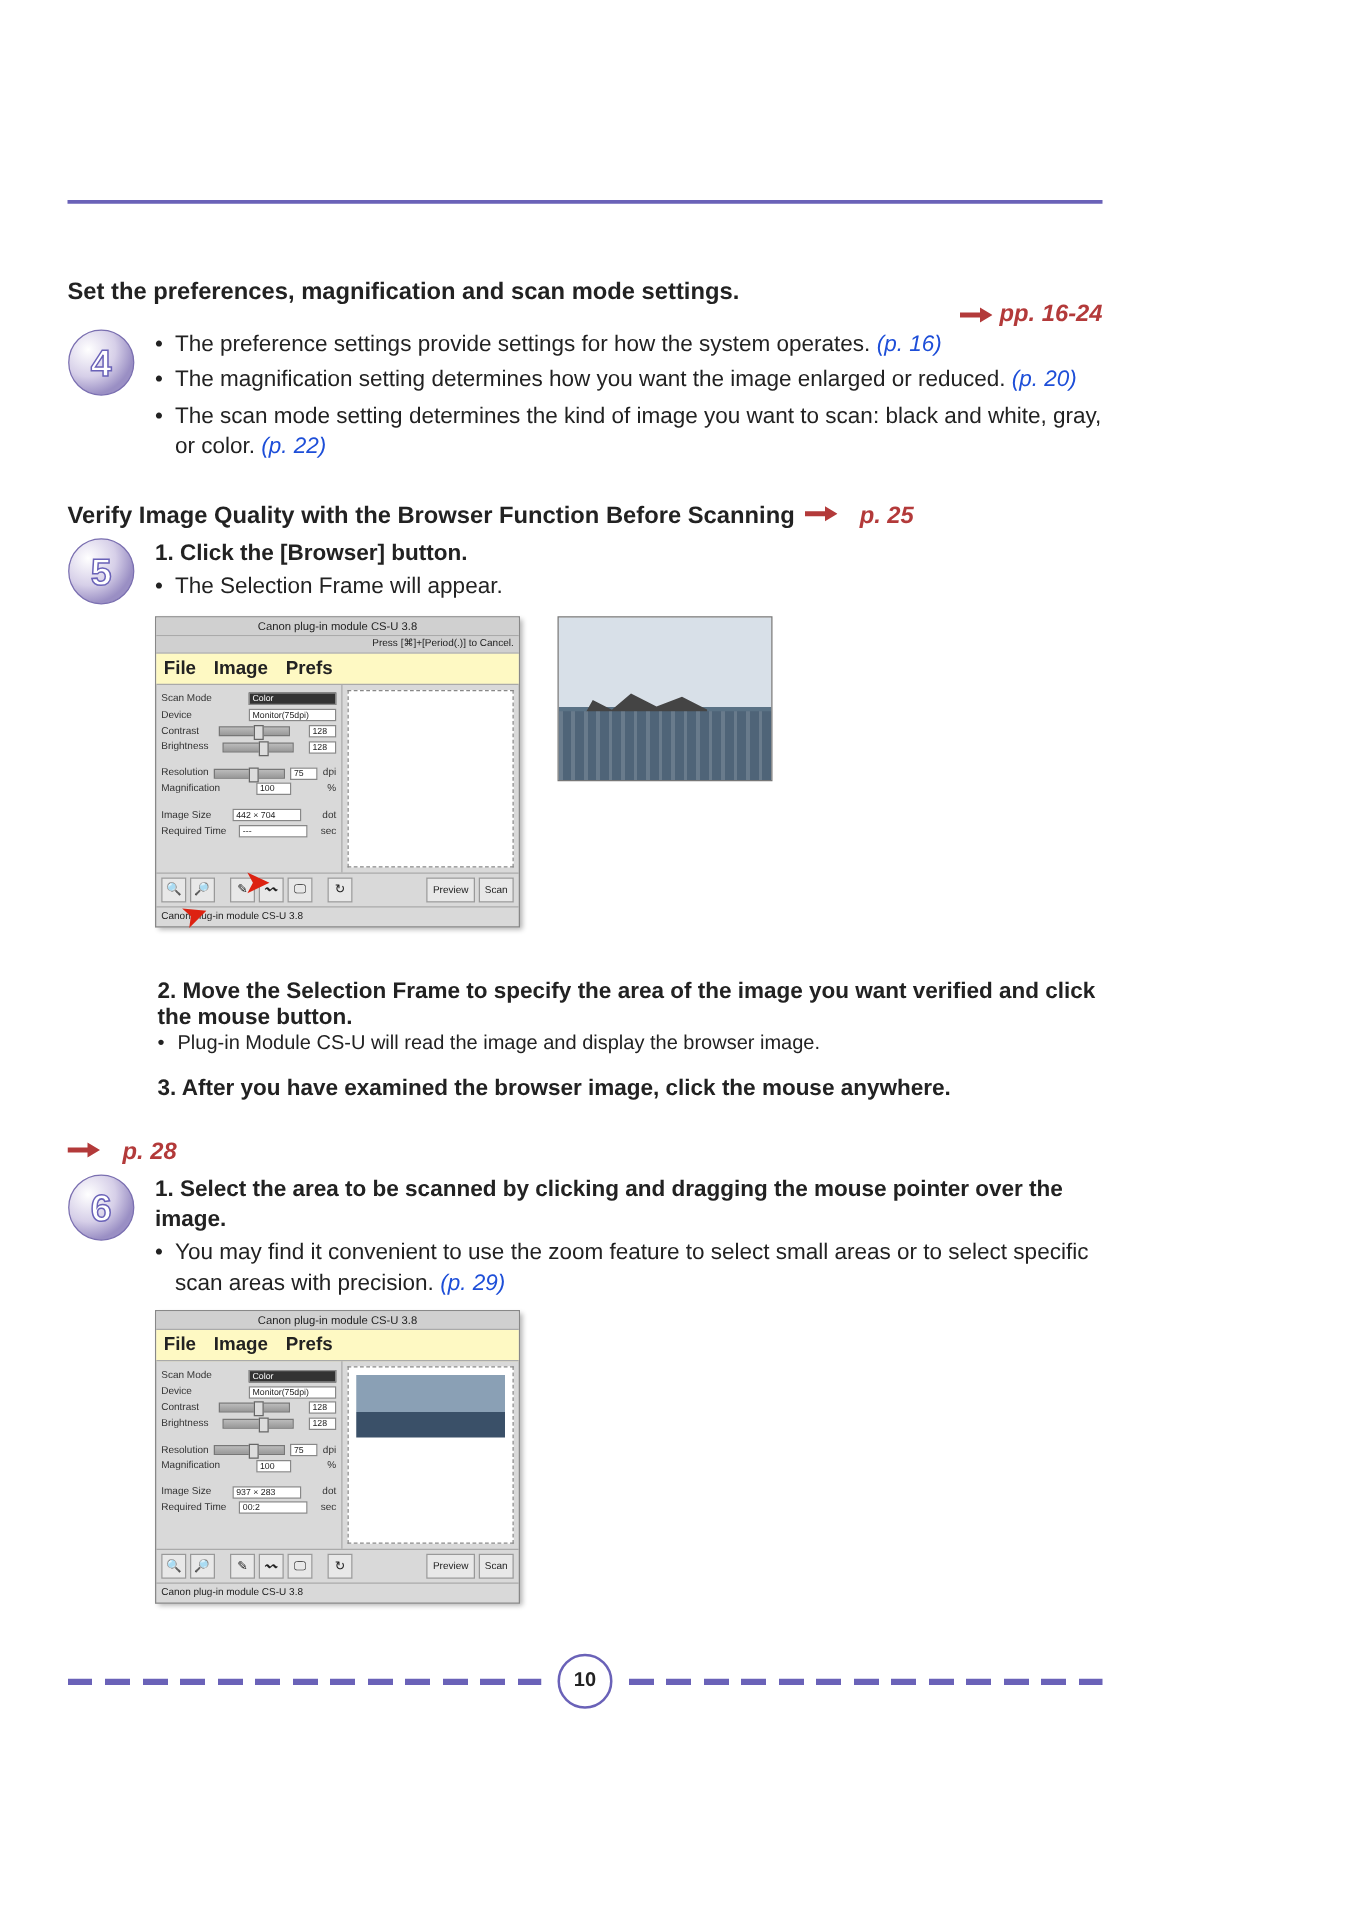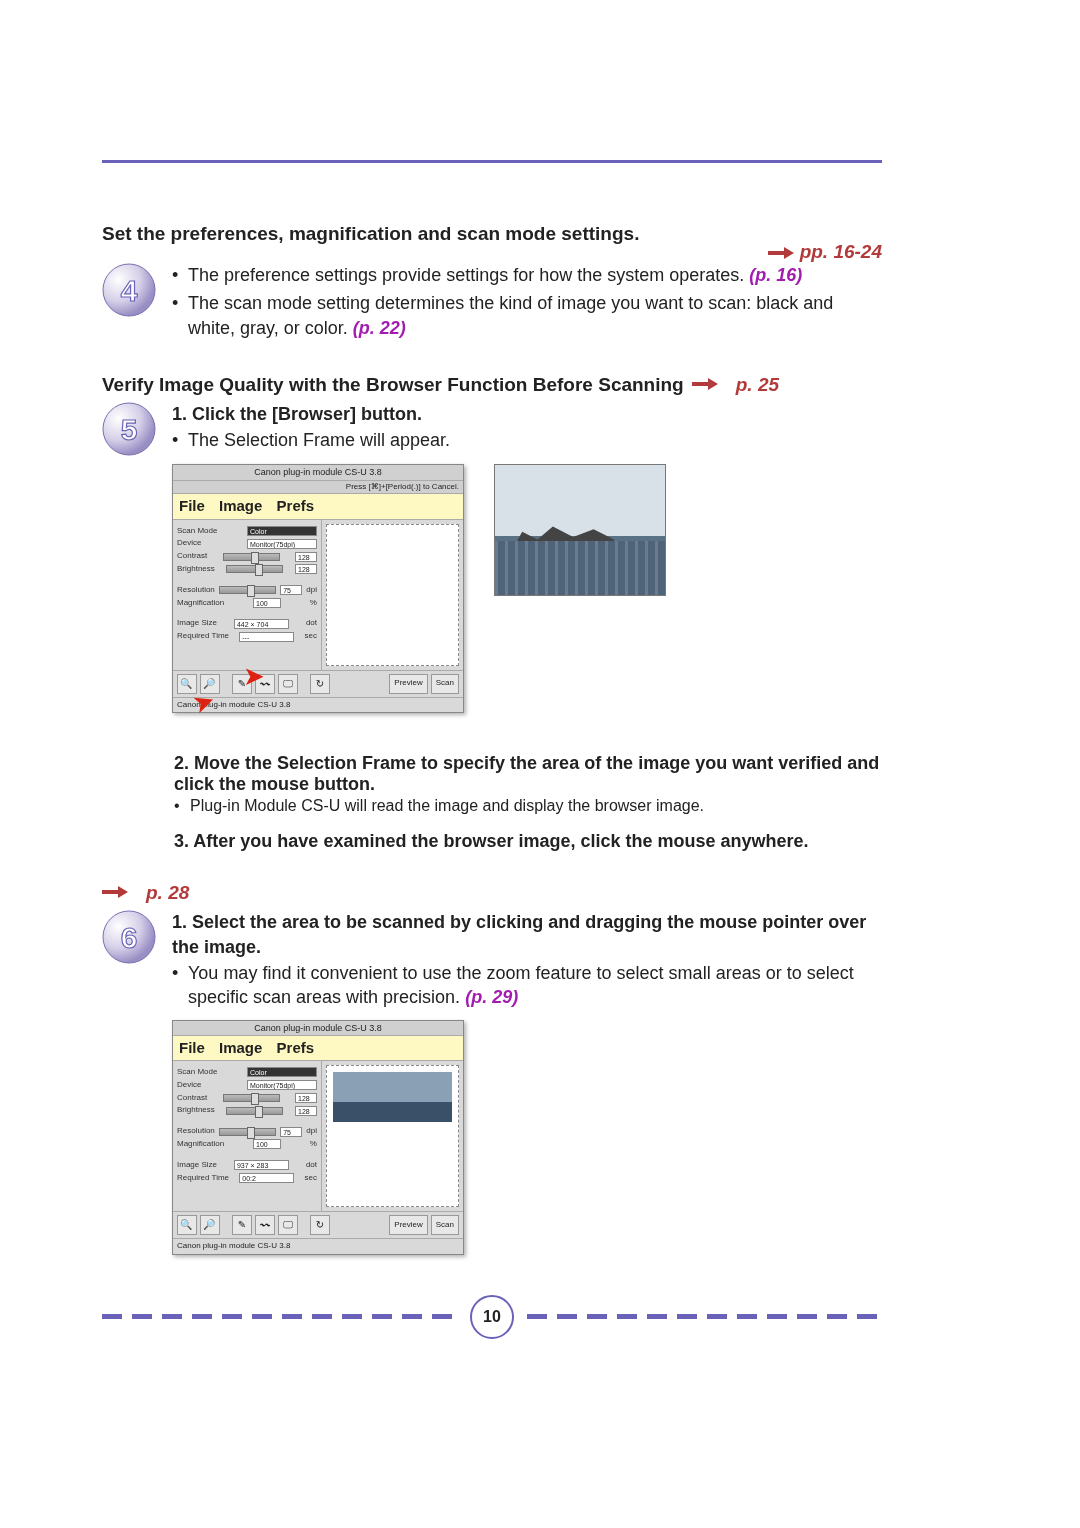--- a/index.html
+++ b/index.html
@@ -5,21 +5,21 @@
   body {
     margin: 0;
     padding: 0;
     font-family: "Helvetica Neue", Arial, sans-serif;
     background: #fff;
     color: #222;
     width: 1080px;
   }
   .page {
     width: 1012px;
-    padding: 160px 130px 60px 102px;
+    padding: 160px 130px 60px 54px;
     box-sizing: border-box;
   }
   .hr-top {
     border: none;
     border-top: 3px solid #6a62b8;
     margin: 0 0 60px 0;
   }
   .section-heading {
     font-weight: bold;
     font-size: 19px;
@@ -68,22 +68,22 @@
     position: relative;
     padding-left: 16px;
     margin-bottom: 4px;
   }
   .bullet-list li::before {
     content: "•";
     position: absolute;
     left: 0;
   }
   .inline-pref {
-    color: #a21caf;
-    font-weight: bold;
+    color: #1d4ed8;
+    font-weight: normal;
     font-style: italic;
     text-align: center;
   }
   .sub-heading-row {
     display: flex;
     align-items: baseline;
     gap: 8px;
     margin-top: 30px;
   }
   .sub-heading {
@@ -291,20 +291,24 @@
           </defs>
           <circle cx="27" cy="27" r="26" fill="url(#g4)" stroke="#7a6fb0" stroke-width="1"></circle>
           <text x="27" y="38" text-anchor="middle" font-size="30" font-weight="bold" fill="#fff" stroke="#6a62b8" stroke-width="1.2" font-family="Arial">4</text>
         </svg>
     </div>
     <div class="step-body">
       <ul class="bullet-list">
         <li>
           <span>The preference settings provide settings for how the system operates.</span>
           <span class="inline-pref">(p. 16)</span>
+        </li>
+        <li>
+          <span>The magnification setting determines how you want the image enlarged or reduced.</span>
+          <span class="inline-pref">(p. 20)</span>
         </li>
         <li>
           <span>The scan mode setting determines the kind of image you want to scan: black and white, gray, or color.</span>
           <span class="inline-pref">(p. 22)</span>
         </li>
       </ul>
     </div>
   </div>
 
   <div class="sub-heading-row">

